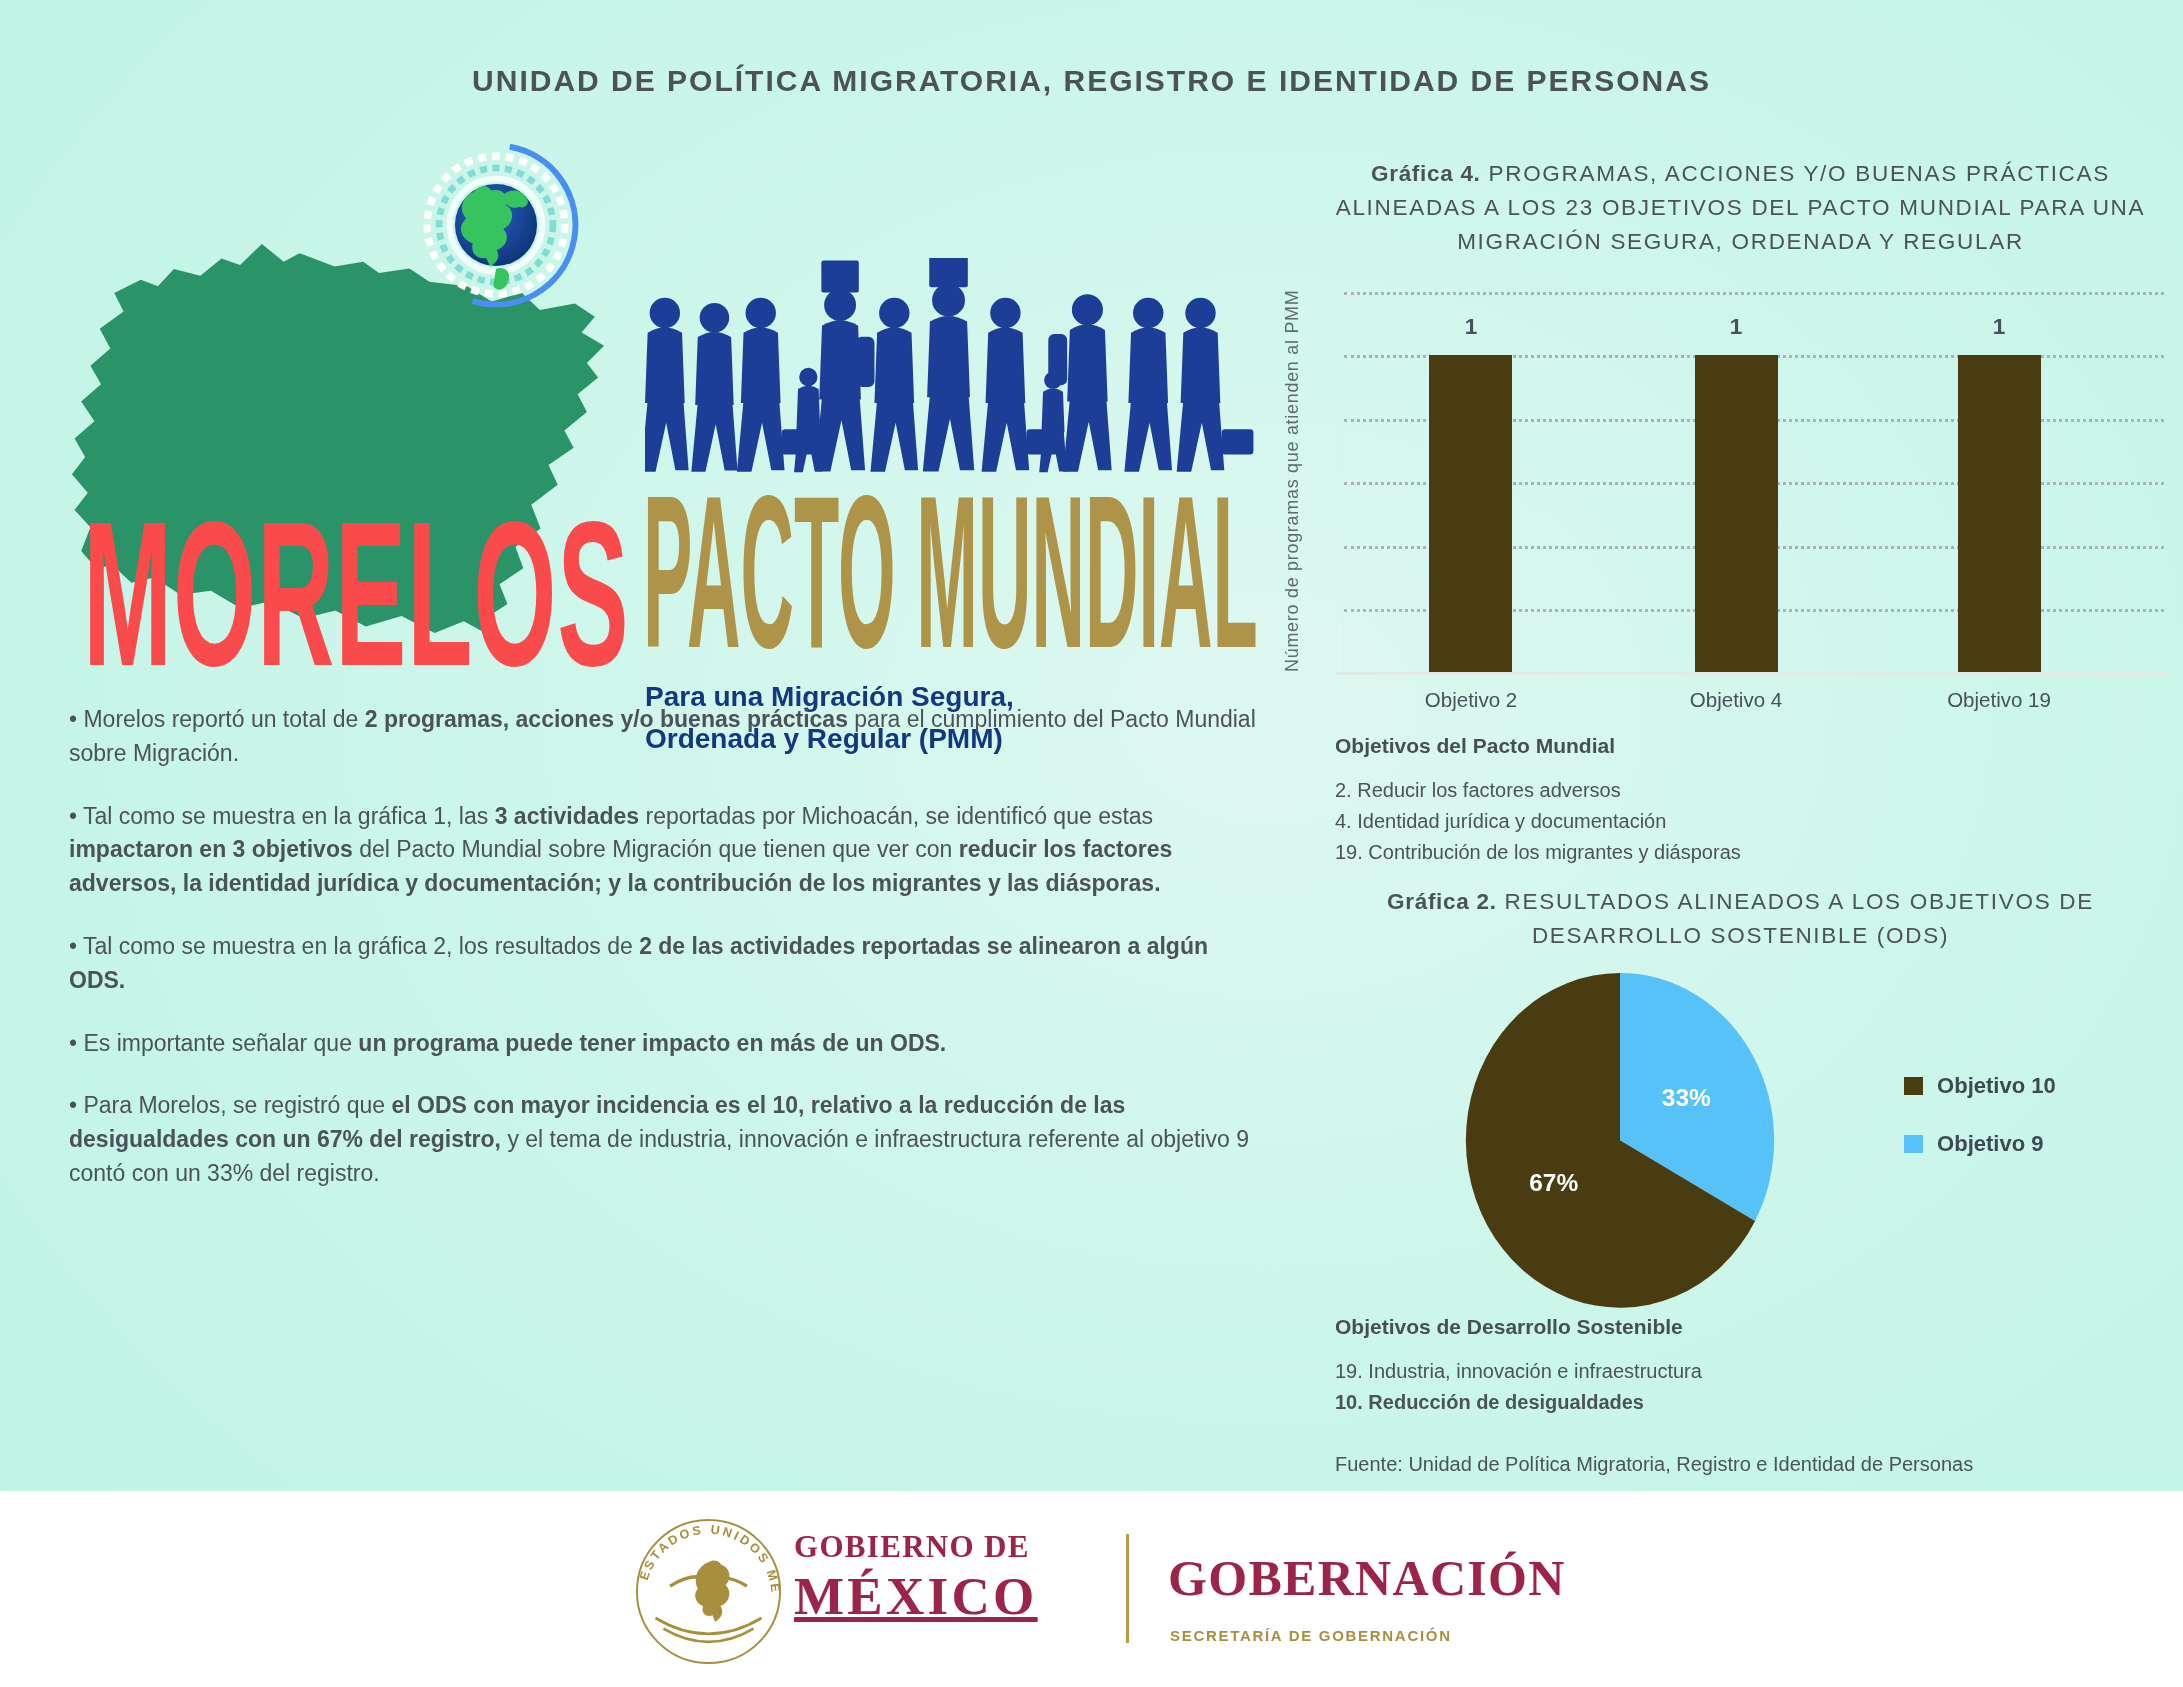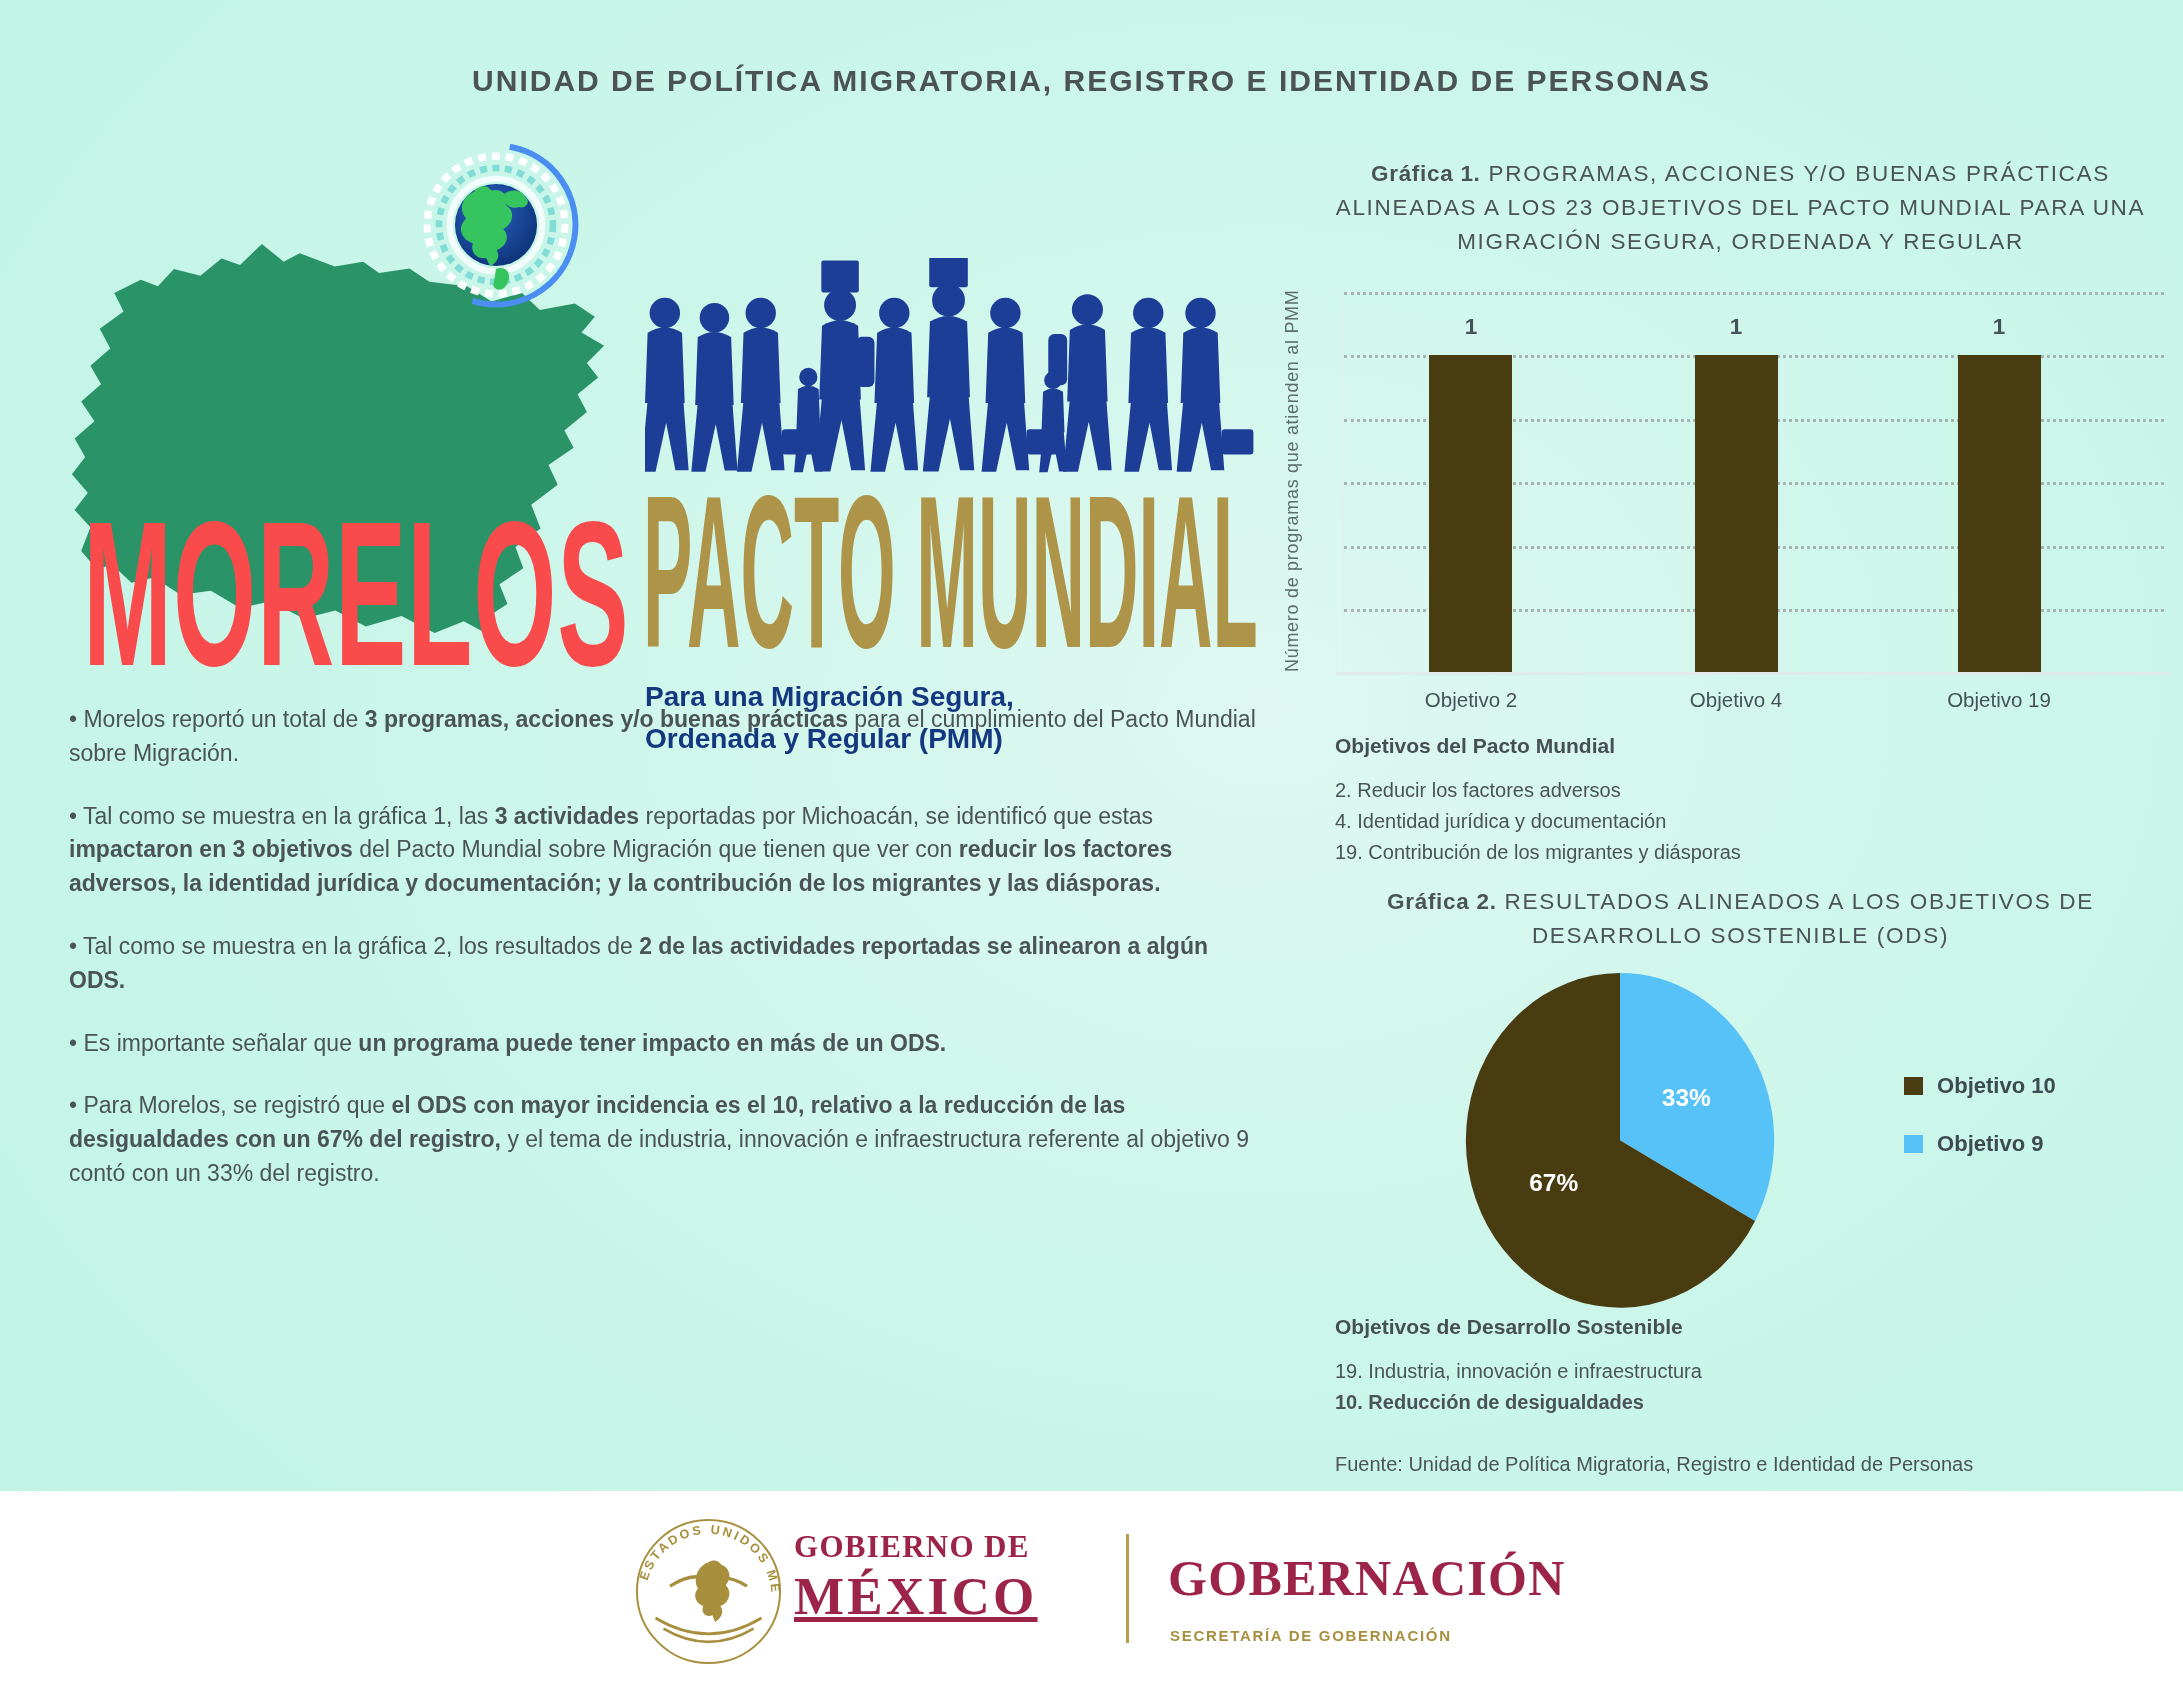--- a/index.html
+++ b/index.html
@@ -175,29 +175,29 @@
       </g>
     </svg>
 
   <div class="pacto-title">PACTO MUNDIAL</div>
   <div class="pacto-sub">
     <div>Para una Migración Segura,</div>
     <div>Ordenada y Regular (PMM)</div>
   </div>
 
   <div class="bullets">
-    <p><span>• Morelos reportó un total de </span><span class="b">3 programas, acciones y/o buenas prácticas</span><span> para el cumplimiento del Pacto Mundial sobre Migración.</span></p>
+    <p><span>• Morelos reportó un total de </span><span class="b">2 programas, acciones y/o buenas prácticas</span><span> para el cumplimiento del Pacto Mundial sobre Migración.</span></p>
     <p><span>• Tal como se muestra en la gráfica 1, las </span><span class="b">3 actividades</span><span> reportadas por Michoacán, se identificó que estas </span><span class="b">impactaron en 3 objetivos</span><span> del Pacto Mundial sobre Migración que tienen que ver con </span><span class="b">reducir los factores adversos, la identidad jurídica y documentación; y la contribución de los migrantes y las diásporas.</span></p>
     <p><span>• Tal como se muestra en la gráfica 2, los resultados de </span><span class="b">2 de las actividades reportadas se alinearon a algún ODS.</span></p>
     <p><span>• Es importante señalar que </span><span class="b">un programa puede tener impacto en más de un ODS.</span></p>
     <p><span>• Para Morelos, se registró que </span><span class="b">el ODS con mayor incidencia es el 10, relativo a la reducción de las desigualdades con un 67% del registro,</span><span> y el tema de industria, innovación e infraestructura referente al objetivo 9 contó con un 33% del registro.</span></p>
   </div>
 
   <div class="chart-title g1-title">
-    <span class="prefix">Gráfica 1.</span><span> PROGRAMAS, ACCIONES Y/O BUENAS PRÁCTICAS ALINEADAS A LOS 23 OBJETIVOS DEL PACTO MUNDIAL PARA UNA MIGRACIÓN SEGURA, ORDENADA Y REGULAR</span>
+    <span class="prefix">Gráfica 4.</span><span> PROGRAMAS, ACCIONES Y/O BUENAS PRÁCTICAS ALINEADAS A LOS 23 OBJETIVOS DEL PACTO MUNDIAL PARA UNA MIGRACIÓN SEGURA, ORDENADA Y REGULAR</span>
   </div>
   <div class="y-axis-label">Número de programas que atienden al PMM</div>
   <div class="bar-plot" id="bar-plot">
       <div class="gridline" style="top: 317px;"></div>
       <div class="gridline" style="top: 254px;"></div>
       <div class="gridline" style="top: 190px;"></div>
       <div class="gridline" style="top: 127px;"></div>
       <div class="gridline" style="top: 63px;"></div>
       <div class="gridline" style="top: 0px;"></div>
       <div class="bar" style="left: 85px; width: 83px; height: 317px; background: rgb(73, 60, 17);"></div>

